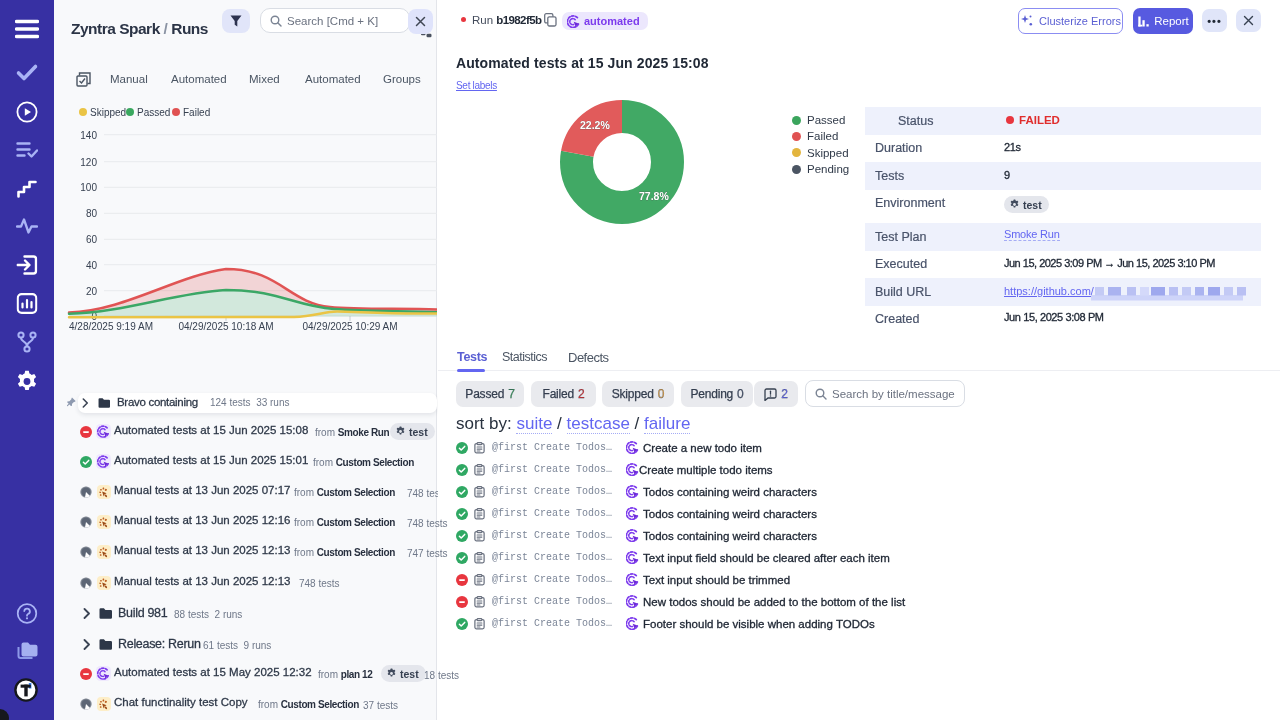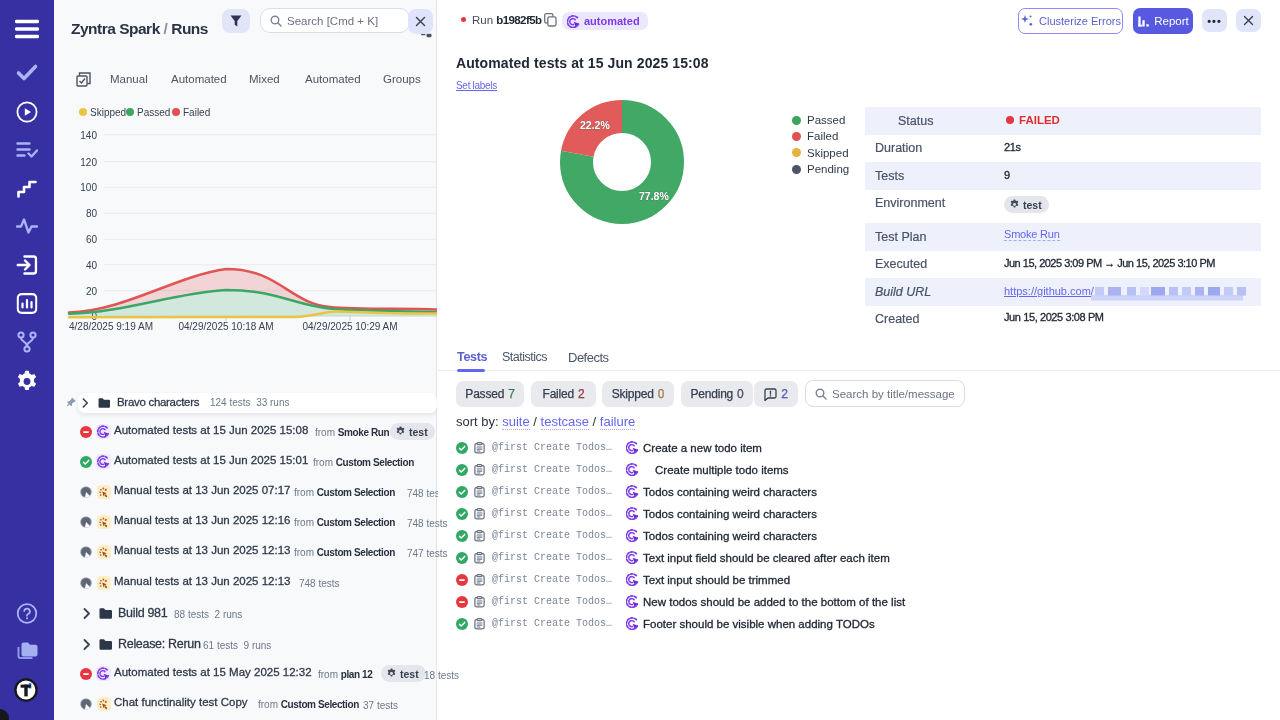--- a/index.html
+++ b/index.html
@@ -225,21 +225,21 @@
   <div class="runrow" style="top:390px;">
     <svg class="abs" style="left:13px;top:7px" width="10" height="10" viewBox="0 0 11 11">
           <use href="#ic-pin"></use>
         </svg>
     <svg class="abs" style="left:28px;top:7.5px" width="7" height="10" viewBox="0 0 8 11">
           <use href="#ic-chev"></use>
         </svg>
     <svg class="abs" style="left:44px;top:7px" width="13" height="11" viewBox="0 0 14 12">
           <use href="#ic-folder"></use>
         </svg>
-    <div class="abs rtitle" style="left:63px;top:5.5px;letter-spacing:-0.3px;">Bravo characters</div>
+    <div class="abs rtitle" style="left:63px;top:5.5px;letter-spacing:-0.3px;">Bravo containing</div>
     <div class="abs rcount" style="left:156px;top:7px;">124 tests&nbsp;&nbsp;33 runs</div>
   </div>
   <div class="runrow" style="top:417px;">
     <svg class="abs" style="left:26px;top:9px" width="12" height="12" viewBox="0 0 12 12">
           <use href="#ic-minusc"></use>
         </svg>
     <svg class="abs" style="left:42px;top:7px" width="15" height="15" viewBox="-1.3 -1.3 15.1 15.1">
           <use href="#ic-spiralh"></use>
         </svg>
     <div class="abs rtitle" style="left:60px;top:7px;">Automated tests at 15 Jun 2025 15:08</div>
@@ -427,21 +427,21 @@
       </div>
   <div class="trow" style="top:189.5px;">
         <span class="tlabel" style="margin-left:10px;">Environment</span>
       </div>
   <div class="trow light" style="top:223px;">
         <span class="tlabel" style="margin-left:10px;">Test Plan</span>
       </div>
   <div class="trow" style="top:250.5px;">
         <span class="tlabel" style="margin-left:10px;">Executed</span>
       </div>
-  <div class="trow light" style="top:278px;font-style:italic;">
+  <div class="trow light" style="top:278px;">
         <span class="tlabel" style="margin-left:10px;">Build URL</span>
       </div>
   <div class="trow" style="top:305.5px;">
         <span class="tlabel" style="margin-left:10px;">Created</span>
       </div>
 
   <div class="abs" style="left:568px;top:116px;width:8px;height:8px;border-radius:50%;background:#e8363f;"></div>
   <div class="abs" style="left:581px;top:114px;font-size:11.5px;font-weight:bold;color:#e02d2d;">FAILED</div>
   <div class="abs tval" style="left:566px;top:141px;">21s</div>
   <div class="abs tval" style="left:566px;top:169px;">9</div>
@@ -485,21 +485,21 @@
         </svg>
     <span style="color:#6366f1">2</span>
       </div>
   <div class="abs" style="left:367px;top:380px;width:160px;height:27px;background:#fff;border:1px solid #d9dde4;border-radius:8px;"></div>
   <svg class="abs" style="left:377px;top:388px" width="12" height="12" viewBox="0 0 12 12">
         <circle cx="5" cy="5" r="3.8" fill="none" stroke="#7b8494" stroke-width="1.4"></circle>
         <path d="M8 8 L11 11" stroke="#7b8494" stroke-width="1.4" stroke-linecap="round"></path>
       </svg>
   <div class="abs graytext" style="left:394px;top:388px;font-size:11.5px;white-space:nowrap;width:130px;overflow:hidden;">Search by title/message</div>
 
-  <div class="abs" style="left:18px;top:414px;font-size:13px;color:#29323f;">sort by: <span class="plink" style="border-bottom:1px dotted #a5acf5">suite</span> / <span class="plink" style="border-bottom:1px dotted #a5acf5">testcase</span> / <span class="plink" style="border-bottom:1px dotted #a5acf5">failure</span></div>
+  <div class="abs" style="left:18px;top:414px;font-size:17px;color:#29323f;">sort by: <span class="plink" style="border-bottom:1px dotted #a5acf5">suite</span> / <span class="plink" style="border-bottom:1px dotted #a5acf5">testcase</span> / <span class="plink" style="border-bottom:1px dotted #a5acf5">failure</span></div>
 
   <div class="testrow" style="top:436.5px;">
         <svg width="12" height="12" viewBox="0 0 12 12">
           <use href="#ic-checkc"></use>
         </svg>
         <svg style="margin-left:6px" width="11" height="12" viewBox="0 0 11 12.5">
           <use href="#ic-clip"></use>
         </svg>
         <span class="mono" style="margin-left:7px;">@first Create Todos…</span>
         <svg style="margin-left:14px" width="13" height="13" viewBox="0 0 12.5 12.5">
@@ -511,21 +511,21 @@
         <svg width="12" height="12" viewBox="0 0 12 12">
           <use href="#ic-checkc"></use>
         </svg>
         <svg style="margin-left:6px" width="11" height="12" viewBox="0 0 11 12.5">
           <use href="#ic-clip"></use>
         </svg>
         <span class="mono" style="margin-left:7px;">@first Create Todos…</span>
         <svg style="margin-left:14px" width="13" height="13" viewBox="0 0 12.5 12.5">
           <use href="#ic-spiral"></use>
         </svg>
-        <span class="ttitle" style="margin-left:16px;text-align:center;">Create multiple todo items</span>
+        <span class="ttitle" style="margin-left:0;text-align:center;">Create multiple todo items</span>
       </div>
   <div class="testrow" style="top:480.5px;">
         <svg width="12" height="12" viewBox="0 0 12 12">
           <use href="#ic-checkc"></use>
         </svg>
         <svg style="margin-left:6px" width="11" height="12" viewBox="0 0 11 12.5">
           <use href="#ic-clip"></use>
         </svg>
         <span class="mono" style="margin-left:7px;">@first Create Todos…</span>
         <svg style="margin-left:14px" width="13" height="13" viewBox="0 0 12.5 12.5">

